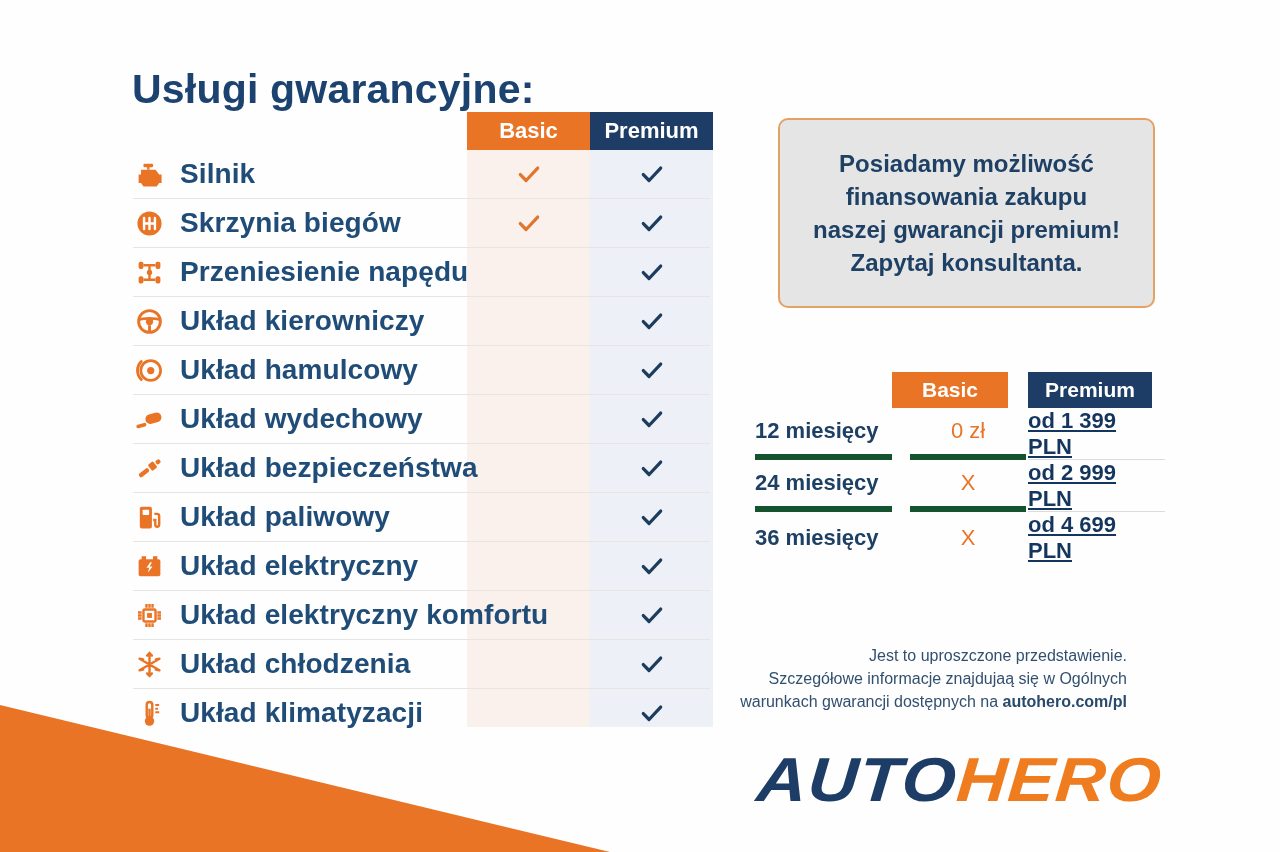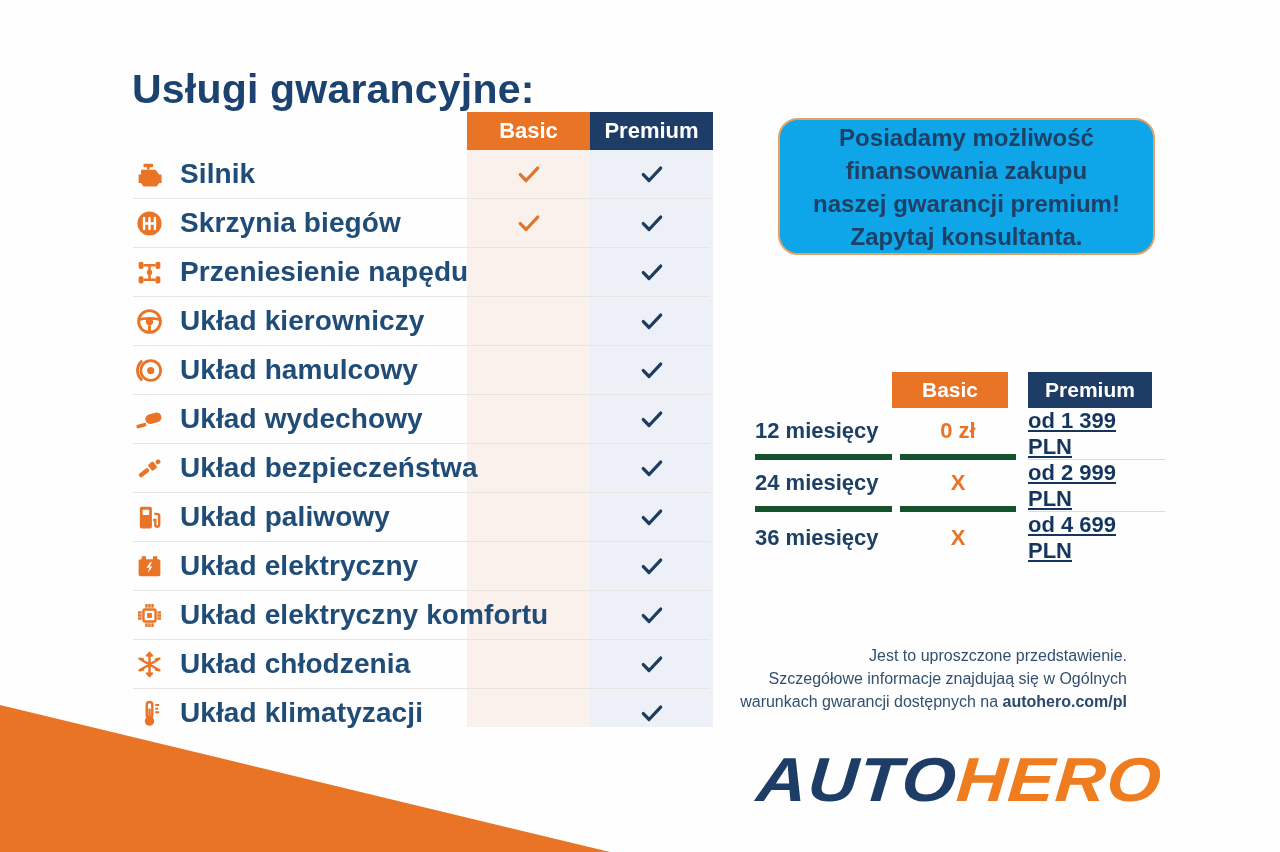--- a/index.html
+++ b/index.html
@@ -38,43 +38,43 @@
   .svc-cell{
     position:absolute;top:0;height:100%;width:123px;
     display:flex;align-items:center;justify-content:center;
   }
   .cell-basic{left:334px;}
   .cell-premium{left:457px;}
   .svc-cell svg{width:26px;height:26px;}
 
   
   .financing-box{
-    position:absolute;left:778px;top:118px;width:377px;height:137px;
-    border:2px solid #e3a264;border-radius:20px;background:#0ea5e9;
+    position:absolute;left:778px;top:118px;width:377px;height:190px;
+    border:2px solid #e3a264;border-radius:10px;background:#e5e5e5;
     box-sizing:border-box;display:flex;flex-direction:column;
     align-items:center;justify-content:center;
   }
   .financing-line{
     font-size:24px;font-weight:700;color:#1d4064;line-height:33px;text-align:center;
   }
 
   .pricing{position:absolute;left:745px;top:372px;width:420px;}
   .price-badge{
     position:absolute;top:0;height:36px;line-height:36px;text-align:center;
     color:#fff;font-size:21px;font-weight:700;
   }
   .pbadge-basic{left:147px;width:116px;background:#e97426;}
   .pbadge-premium{left:283px;width:124px;background:#1e3d66;}
   .price-rows{position:absolute;left:0;top:36px;width:420px;}
   .price-row{position:relative;height:52px;}
   .price-cell{
     position:absolute;top:0;height:100%;display:flex;align-items:center;box-sizing:border-box;
   }
   .pc-period{left:10px;width:137px;font-size:22px;font-weight:700;color:#1d4064;}
-  .pc-basic{left:155px;width:116px;justify-content:center;font-size:22px;font-weight:700;color:#e97426;}
+  .pc-basic{left:165px;width:116px;justify-content:center;font-size:22px;font-weight:400;color:#e97426;}
   .pc-premium{left:283px;width:137px;justify-content:flex-start;font-size:22px;font-weight:700;color:#14365e;text-decoration:underline;}
   .price-row.has-sep .pc-period,
   .price-row.has-sep .pc-basic{border-bottom:6px solid #14532d;}
   .price-row.has-sep .pc-premium{border-bottom:1px solid #dcdcdc;}
   .price-row.has-sep .pc-period{border-left:0;}
 
   .disclaimer{
     position:absolute;left:600px;top:644px;width:527px;text-align:right;
     font-size:16px;line-height:23px;color:#31506f;
   }

